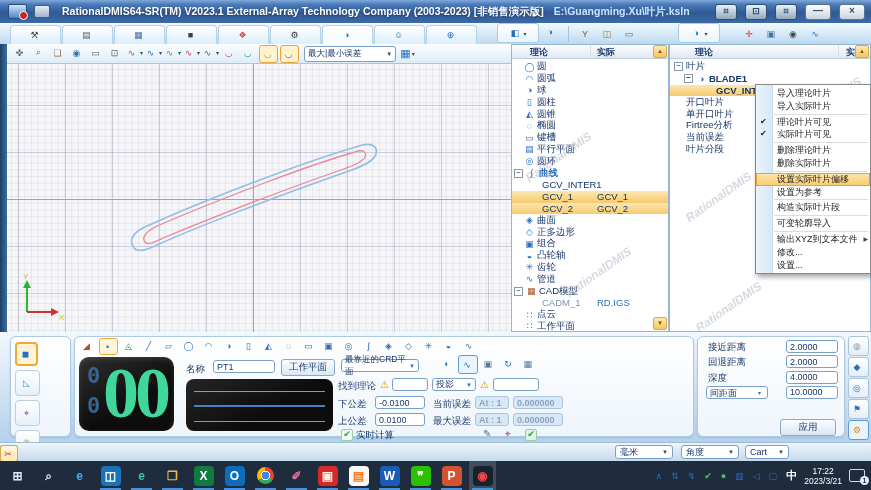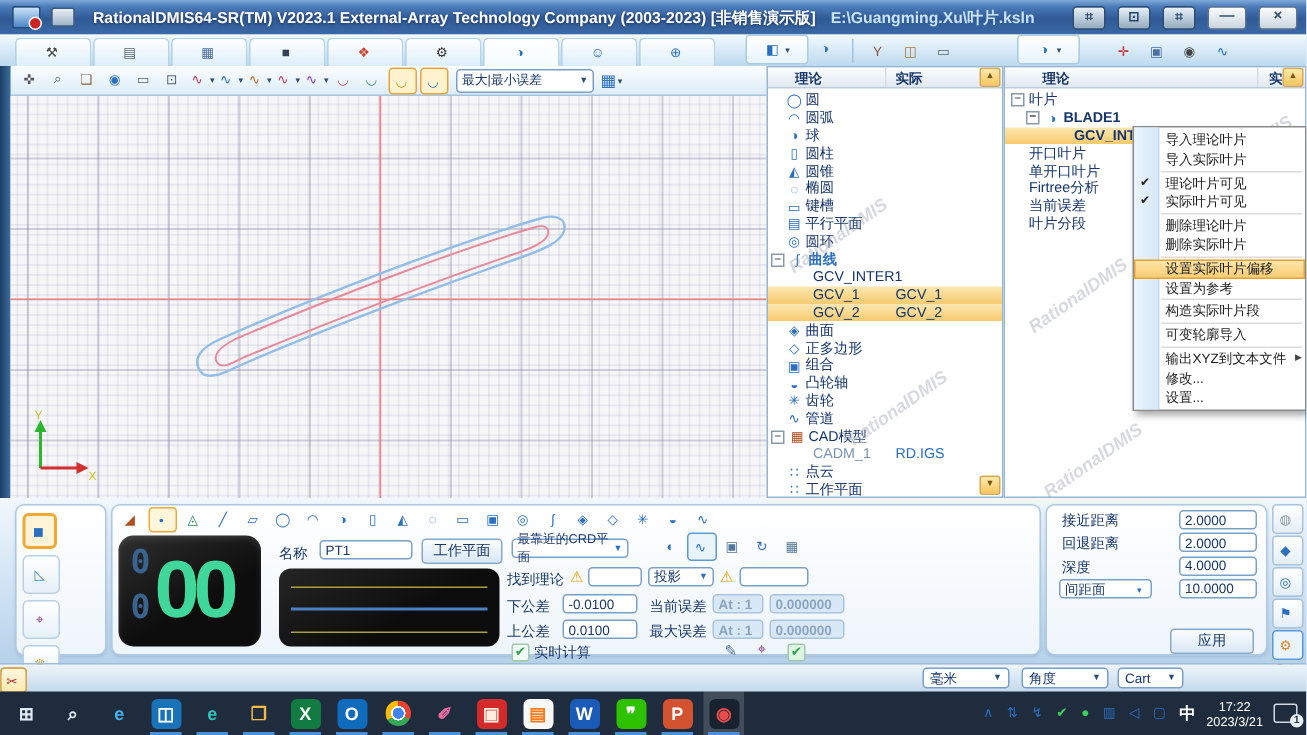--- a/index.html
+++ b/index.html
@@ -114,22 +114,22 @@
   .sbtn.on{border:2px solid #f0a830;background:#fdf4d8;width:23px;height:24px;box-sizing:border-box;}
   .center{left:74px;top:4px;width:620px;height:101px;}
   .shrow{position:absolute;left:4px;top:1px;display:flex;}
   .shbtn{width:17px;height:15px;display:flex;align-items:center;justify-content:center;
     font-size:10px;margin-right:3px;}
   .shbtn.on{border:1px solid #f0a830;background:#fff6dc;border-radius:3px;}
   .counter{position:absolute;left:4px;top:20px;width:95px;height:74px;border-radius:10px;
     background:linear-gradient(150deg,#2e2e2e,#0d0d0d 60%);box-shadow:inset 0 2px 5px rgba(255,255,255,.12);}
   .cnt-small{position:absolute;left:8px;top:4px;font-family:"DejaVu Sans Mono",monospace;
     font-size:22px;font-weight:bold;color:#3a6490;line-height:30px;}
-  .cnt-main{position:absolute;left:24px;top:4px;font-family:Liberation Sans, sans-serif;
-    font-size:54px;font-weight:bold;color:#3fd79a;letter-spacing:-4px;line-height:64px;}
+  .cnt-main{position:absolute;left:24px;top:4px;font-family:Liberation Serif, serif;
+    font-size:72px;font-weight:bold;color:#3fd79a;letter-spacing:-4px;line-height:64px;}
   .lab{position:absolute;font-size:9.5px;color:#17376b;}
   .ibox{position:absolute;height:13px;border:1px solid #7aa0c8;border-radius:3px;background:#fff;
     font-size:9px;color:#17376b;font-family:"Liberation Sans",sans-serif;padding:0 3px;box-sizing:border-box;}
   .ibox.dis{background:#d9e8f7;border-color:#a8c4e0;color:#8aa4c0;font-weight:bold;}
   .btn{position:absolute;border:1px solid #8aa8c8;border-radius:3px;font-size:9.5px;color:#17376b;
     background:linear-gradient(#fbfdff,#d9e7f4);display:flex;align-items:center;justify-content:center;}
   .dd{display:flex;align-items:center;}
   .dd .caret{margin-left:auto;color:#2a6fc0;}
   .leveldisp{position:absolute;left:111px;top:42px;width:147px;height:52px;border-radius:8px;
     background:linear-gradient(150deg,#252525,#0c0c0c 60%);}

